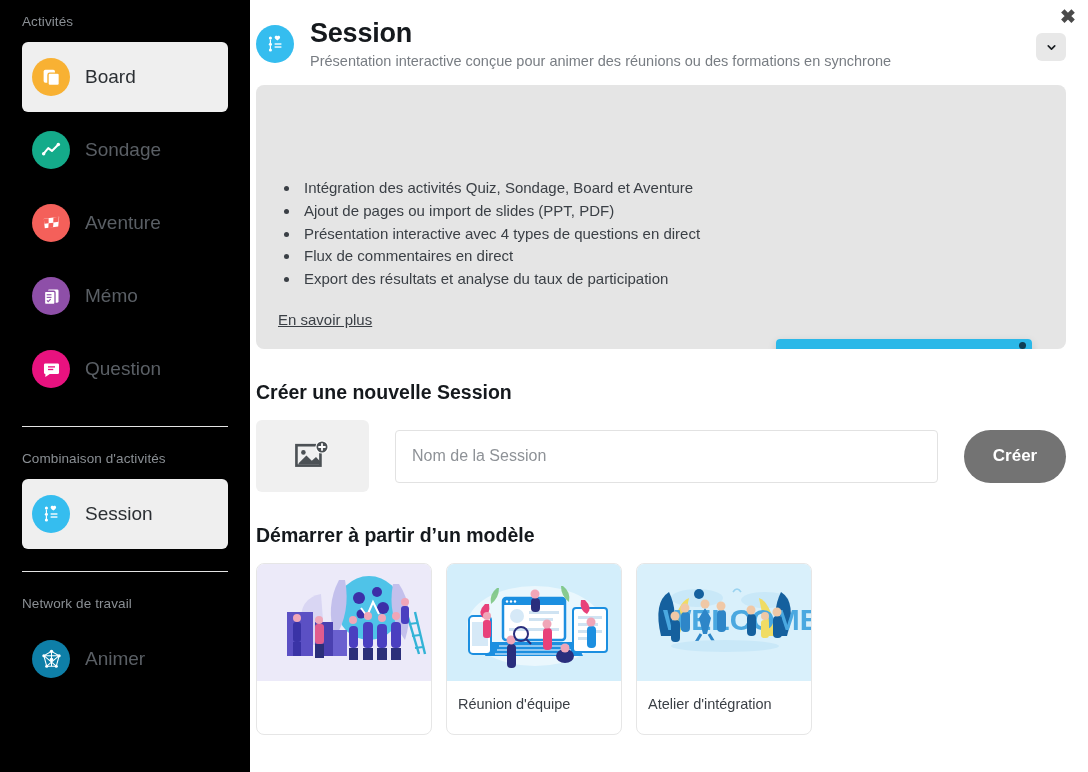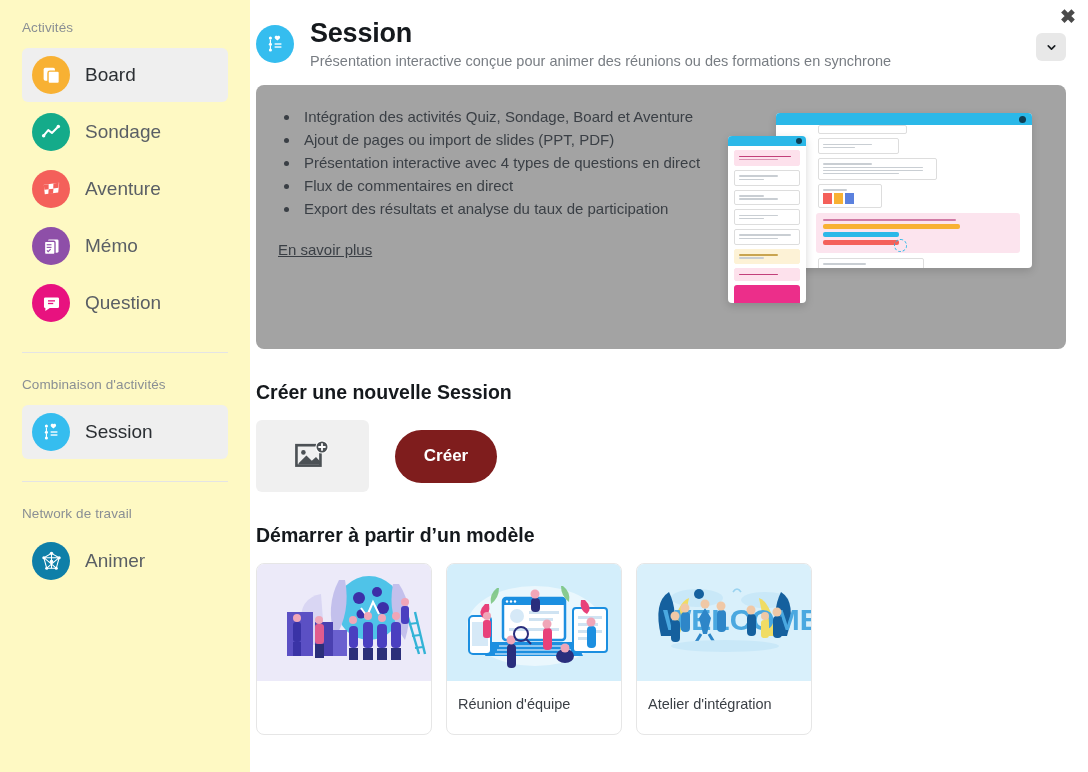--- a/index.html
+++ b/index.html
@@ -15,35 +15,35 @@
     width: 1088px; height: 772px;
     display: flex;
     background: #fff;
   }
 
   
   .sidebar {
     width: 250px;
     flex: 0 0 250px;
     height: 772px;
-    padding-top: 20px;
-    background: #fef9c3;
+    padding-top: 14px;
+    background: #000000;
     overflow: hidden;
   }
   .side-group-label {
     font-size: 13.5px;
     color: #8a8f94;
     padding: 0 0 10px 22px;
     letter-spacing: .1px;
   }
   .side-item {
     display: flex;
     align-items: center;
     gap: 15px;
-    height: 54px;
+    height: 70px;
     margin: 3px 22px 3px 22px;
     padding: 0 12px 0 10px;
     border-radius: 6px;
     cursor: pointer;
   }
   .side-item.active { background: #efefef; }
   .side-item .label {
     font-size: 19px;
     color: #5a5f65;
     white-space: nowrap;
@@ -114,27 +114,28 @@
     width: 30px; height: 28px;
     background: #e8e8e8;
     border-radius: 6px;
     display:flex; align-items:center; justify-content:center;
     cursor: pointer;
   }
 
   
   .info-card {
     margin: 16px 22px 0 6px;
-    background: #a3a3a3;
+    background: #e5e5e5;
     border-radius: 8px;
     min-height: 264px;
     padding: 18px 22px 20px 22px;
     display: flex;
     position: relative;
     overflow: hidden;
+    align-items: flex-end;
   }
   .info-left { width: 450px; flex: 0 0 450px; padding-top: 3px; }
   .info-left ul {
     margin: 0; padding: 0 0 0 22px;
     list-style: disc;
   }
   .info-left li {
     font-size: 15px;
     color: #3a3f45;
     line-height: 1.46;
@@ -224,21 +225,21 @@
     font-size: 16px;
     color:#2b2f33;
     padding: 0 16px;
     outline:none;
     font-family: "Liberation Sans", sans-serif;
   }
   .name-input::placeholder { color:#8e9297; }
   .create-btn {
     flex: 0 0 auto;
     min-width: 102px; height: 53px;
-    background: #7f1d1d;
+    background: #737373;
     color:#fff;
     border:none; border-radius: 27px;
     font-size: 17px; font-weight: bold;
     cursor:pointer;
     padding: 0 24px;
     font-family: "Liberation Sans", sans-serif;
   }
 
   
   .tpl-row { display:flex; gap: 14px; margin-left: 6px; }
@@ -500,20 +501,21 @@
       <div class="thumb-box">
         <svg width="36" height="32" viewBox="0 0 30 26">
           <rect x="1.2" y="4" width="20" height="17" fill="none" stroke="#4c5155" stroke-width="2.2"></rect>
           <circle cx="7" cy="10" r="1.9" fill="#4c5155"></circle>
           <path d="M3 19 L9.5 12.5 L14 17 L17.5 13.8 L21 17.6 L21 20 L3 20 Z" fill="#4c5155"></path>
           <circle cx="22.5" cy="5.5" r="5.5" fill="#fff"></circle>
           <circle cx="22.5" cy="5.5" r="4.6" fill="#4c5155"></circle>
           <path d="M22.5 3 v5 M20 5.5 h5" stroke="#fff" stroke-width="1.5" stroke-linecap="round"></path>
         </svg>
       </div>
+      <input class="name-input" type="text" placeholder="Nom de la Session" style="">
       <button class="create-btn">Créer</button>
     </div>
 
     <div class="sec-title">Démarrer à partir d’un modèle</div>
     <div class="tpl-row">
 
       <div class="tpl-card">
         <div class="tpl-img" style="background:#eceaf9">
           <svg width="176" height="117" viewBox="0 0 176 117">
             <circle cx="112" cy="44" r="32" fill="#4fc3e8"></circle>

